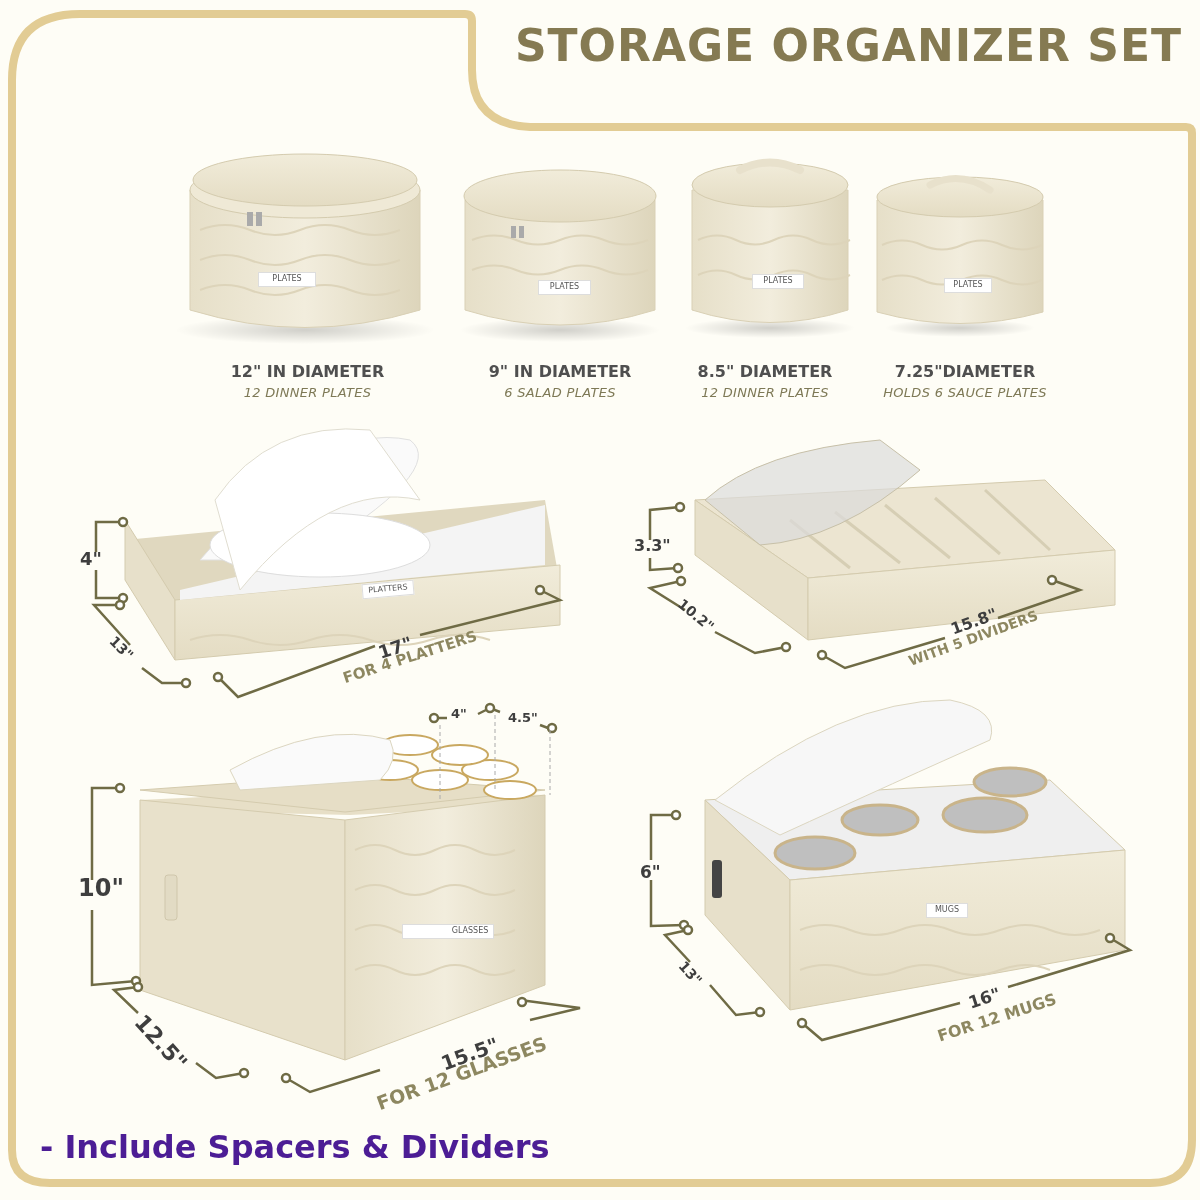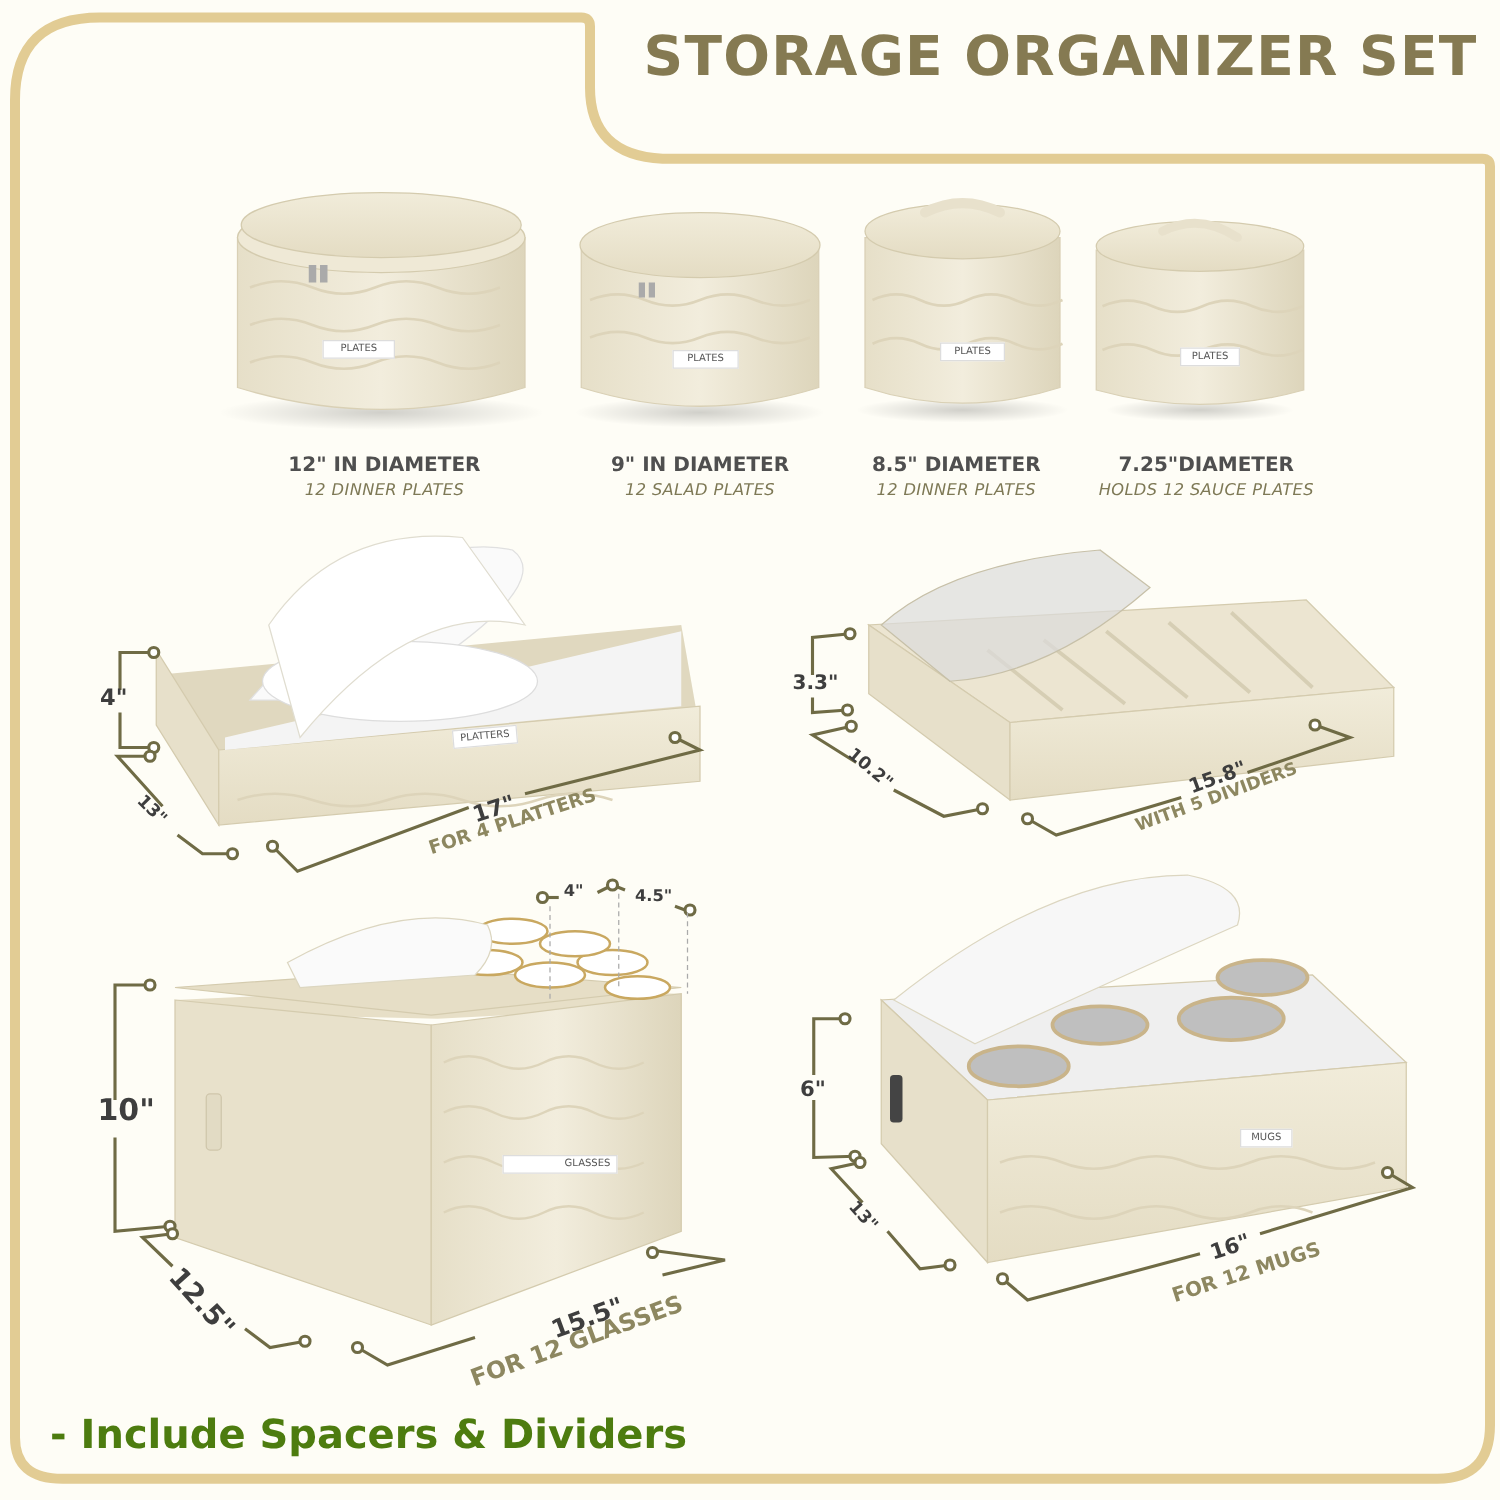--- a/index.html
+++ b/index.html
@@ -9,21 +9,21 @@
   .title { position:absolute; right:18px; top:24px; text-align:right; line-height:1;
            font-family:"DejaVu Sans", sans-serif; font-weight:bold; letter-spacing:1px; }
   .title .l1 { font-size:44px; color:#857a52; }
   .title .l2 { font-size:38px; color:#b5a470; margin-top:6px; }
   .caption { position:absolute; text-align:center; font-family:"DejaVu Sans", sans-serif; font-weight:bold; }
   .caption .c1 { font-size:16px; color:#4f4f4f; }
   .caption .c2 { font-size:13px; color:#7e7956; font-weight:normal; margin-top:4px; letter-spacing:0.3px;font-style:italic;}
   .dim { position:absolute; font-family:"DejaVu Sans", sans-serif; font-weight:bold; white-space:nowrap; }
   .dim.dark { color:#3e3e3e; }
   .dim.olive { color:#8d8760; }
-  .footer { position:absolute; left:40px; top:1128px; font-size:32px; font-weight:bold; color:#4d7c0f;
+  .footer { position:absolute; left:40px; top:1128px; font-size:32px; font-weight:bold; color:#4c1d95;
             font-family:"DejaVu Sans", sans-serif; }
   .label-card { position:absolute; background:#fff; border:1px solid #ddd; font-size:8px; color:#555;
                 text-align:center; line-height:1.1; padding:2px 3px; font-family:"DejaVu Sans", sans-serif;}
 </style>
 </head>
 <body>
 
 <svg class="frame" width="1200" height="1200" viewBox="0 0 1200 1200">
   <path d="M 80 14 L 465 14 Q 472 14 472 21 L 472 70 Q 472 124 530 127 L 1186 127 Q 1192 127 1192 133 L 1192 1140 Q 1192 1183 1150 1183 L 50 1183 Q 12 1183 12 1150 L 12 80 Q 12 14 80 14 Z" fill="none" stroke="#e2cc94" stroke-width="8" stroke-linejoin="round"></path>
 </svg>
@@ -208,37 +208,37 @@
       <line x1="550" y1="730" x2="550" y2="795"></line>
   </g>
 </svg>
 
 <div class="label-card" style="left:258px;top:272px;width:50px;">PLATES</div>
 <div class="label-card" style="left:538px;top:280px;width:45px;">PLATES</div>
 <div class="label-card" style="left:752px;top:274px;width:44px;">PLATES</div>
 <div class="label-card" style="left:944px;top:278px;width:40px;">PLATES</div>
 <div class="label-card" style="left:362px;top:582px;width:44px;transform:rotate(-5deg);">PLATTERS</div>
 <div class="label-card" style="left:402px;top:924px;width:40px;padding-left:47px;">GLASSES</div>
-<div class="label-card" style="left:992px;top:903px;width:34px;">MUGS</div>
+<div class="label-card" style="left:926px;top:903px;width:34px;">MUGS</div>
 
 <div class="caption" style="left:190px;top:362px;width:235px;">
   <div class="c1">12" IN DIAMETER</div>
   <div class="c2">12 DINNER PLATES</div>
 </div>
 <div class="caption" style="left:450px;top:362px;width:220px;">
   <div class="c1">9" IN DIAMETER</div>
-  <div class="c2">12 SALAD PLATES</div>
+  <div class="c2">6 SALAD PLATES</div>
 </div>
 <div class="caption" style="left:670px;top:362px;width:190px;">
   <div class="c1">8.5" DIAMETER</div>
   <div class="c2">12 DINNER PLATES</div>
 </div>
 <div class="caption" style="left:860px;top:362px;width:210px;">
   <div class="c1">7.25"DIAMETER</div>
-  <div class="c2">HOLDS 12 SAUCE PLATES</div>
+  <div class="c2">HOLDS 6 SAUCE PLATES</div>
 </div>
 
 <div class="dim dark" style="left:80px;top:548px;font-size:18px;">4"</div>
 <div class="dim dark" style="left:108px;top:640px;font-size:14px;transform:rotate(45deg);">13"</div>
 <div class="dim dark" style="left:378px;top:637px;font-size:18px;transform:rotate(-18deg);">17"</div>
 <div class="dim olive" style="left:340px;top:648px;font-size:15px;transform:rotate(-18deg);">FOR 4 PLATTERS</div>
 
 <div class="dim dark" style="left:634px;top:536px;font-size:16px;">3.3"</div>
 <div class="dim dark" style="left:675px;top:607px;font-size:14px;transform:rotate(40deg);">10.2"</div>
 <div class="dim dark" style="left:950px;top:612px;font-size:16px;transform:rotate(-20deg);">15.8"</div>

